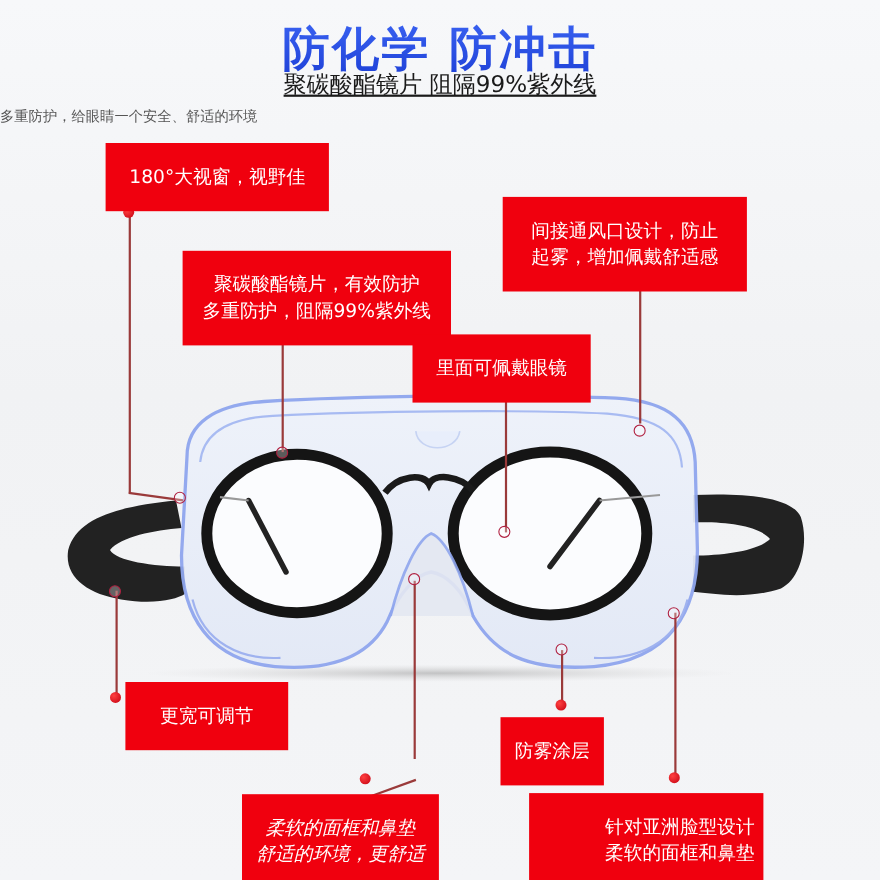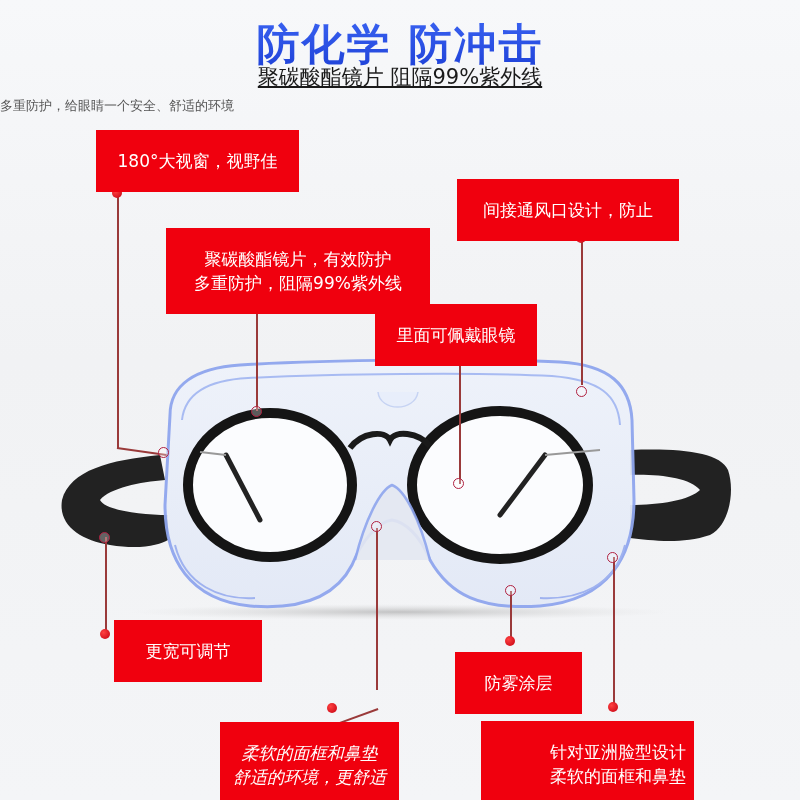--- a/index.html
+++ b/index.html
@@ -110,32 +110,33 @@
 <div class="ring" style="left:377px;top:527px;"></div>
 <div class="dot" style="left:332px;top:708px;"></div>
 <div class="ring" style="left:613px;top:558px;"></div>
 <div class="dot" style="left:613px;top:707px;"></div>
 
 <div class="label" style="left:96px;top:130px;width:203px;">
   <span>180°大视窗，视野佳</span>
 </div>
 <div class="label" style="left:457px;top:167px;width:222px;margin-top:12px;">
   <span>间接通风口设计，防止</span>
+  <span>起雾，增加佩戴舒适感</span>
 </div>
-<div class="label" style="left:166px;top:228px;width:264px;">
+<div class="label" style="left:166px;top:228px;width:244px;">
   <span>聚碳酸酯镜片，有效防护</span>
   <span>多重防护，阻隔99%紫外线</span>
 </div>
 <div class="label" style="left:375px;top:304px;width:162px;">
   <span>里面可佩戴眼镜</span>
 </div>
 <div class="label" style="left:114px;top:620px;width:148px;">
   <span>更宽可调节</span>
 </div>
-<div class="label" style="left:455px;top:652px;width:127px;">
+<div class="label" style="left:455px;top:652px;width:94px;">
   <span>防雾涂层</span>
 </div>
 <div class="label" style="left:220px;top:722px;width:179px;font-style:italic;">
   <span>柔软的面框和鼻垫</span>
   <span>舒适的环境，更舒适</span>
 </div>
 <div class="label" style="left:481px;top:721px;width:213px;text-align:right;">
   <span>针对亚洲脸型设计</span>
   <span>柔软的面框和鼻垫</span>
 </div>

